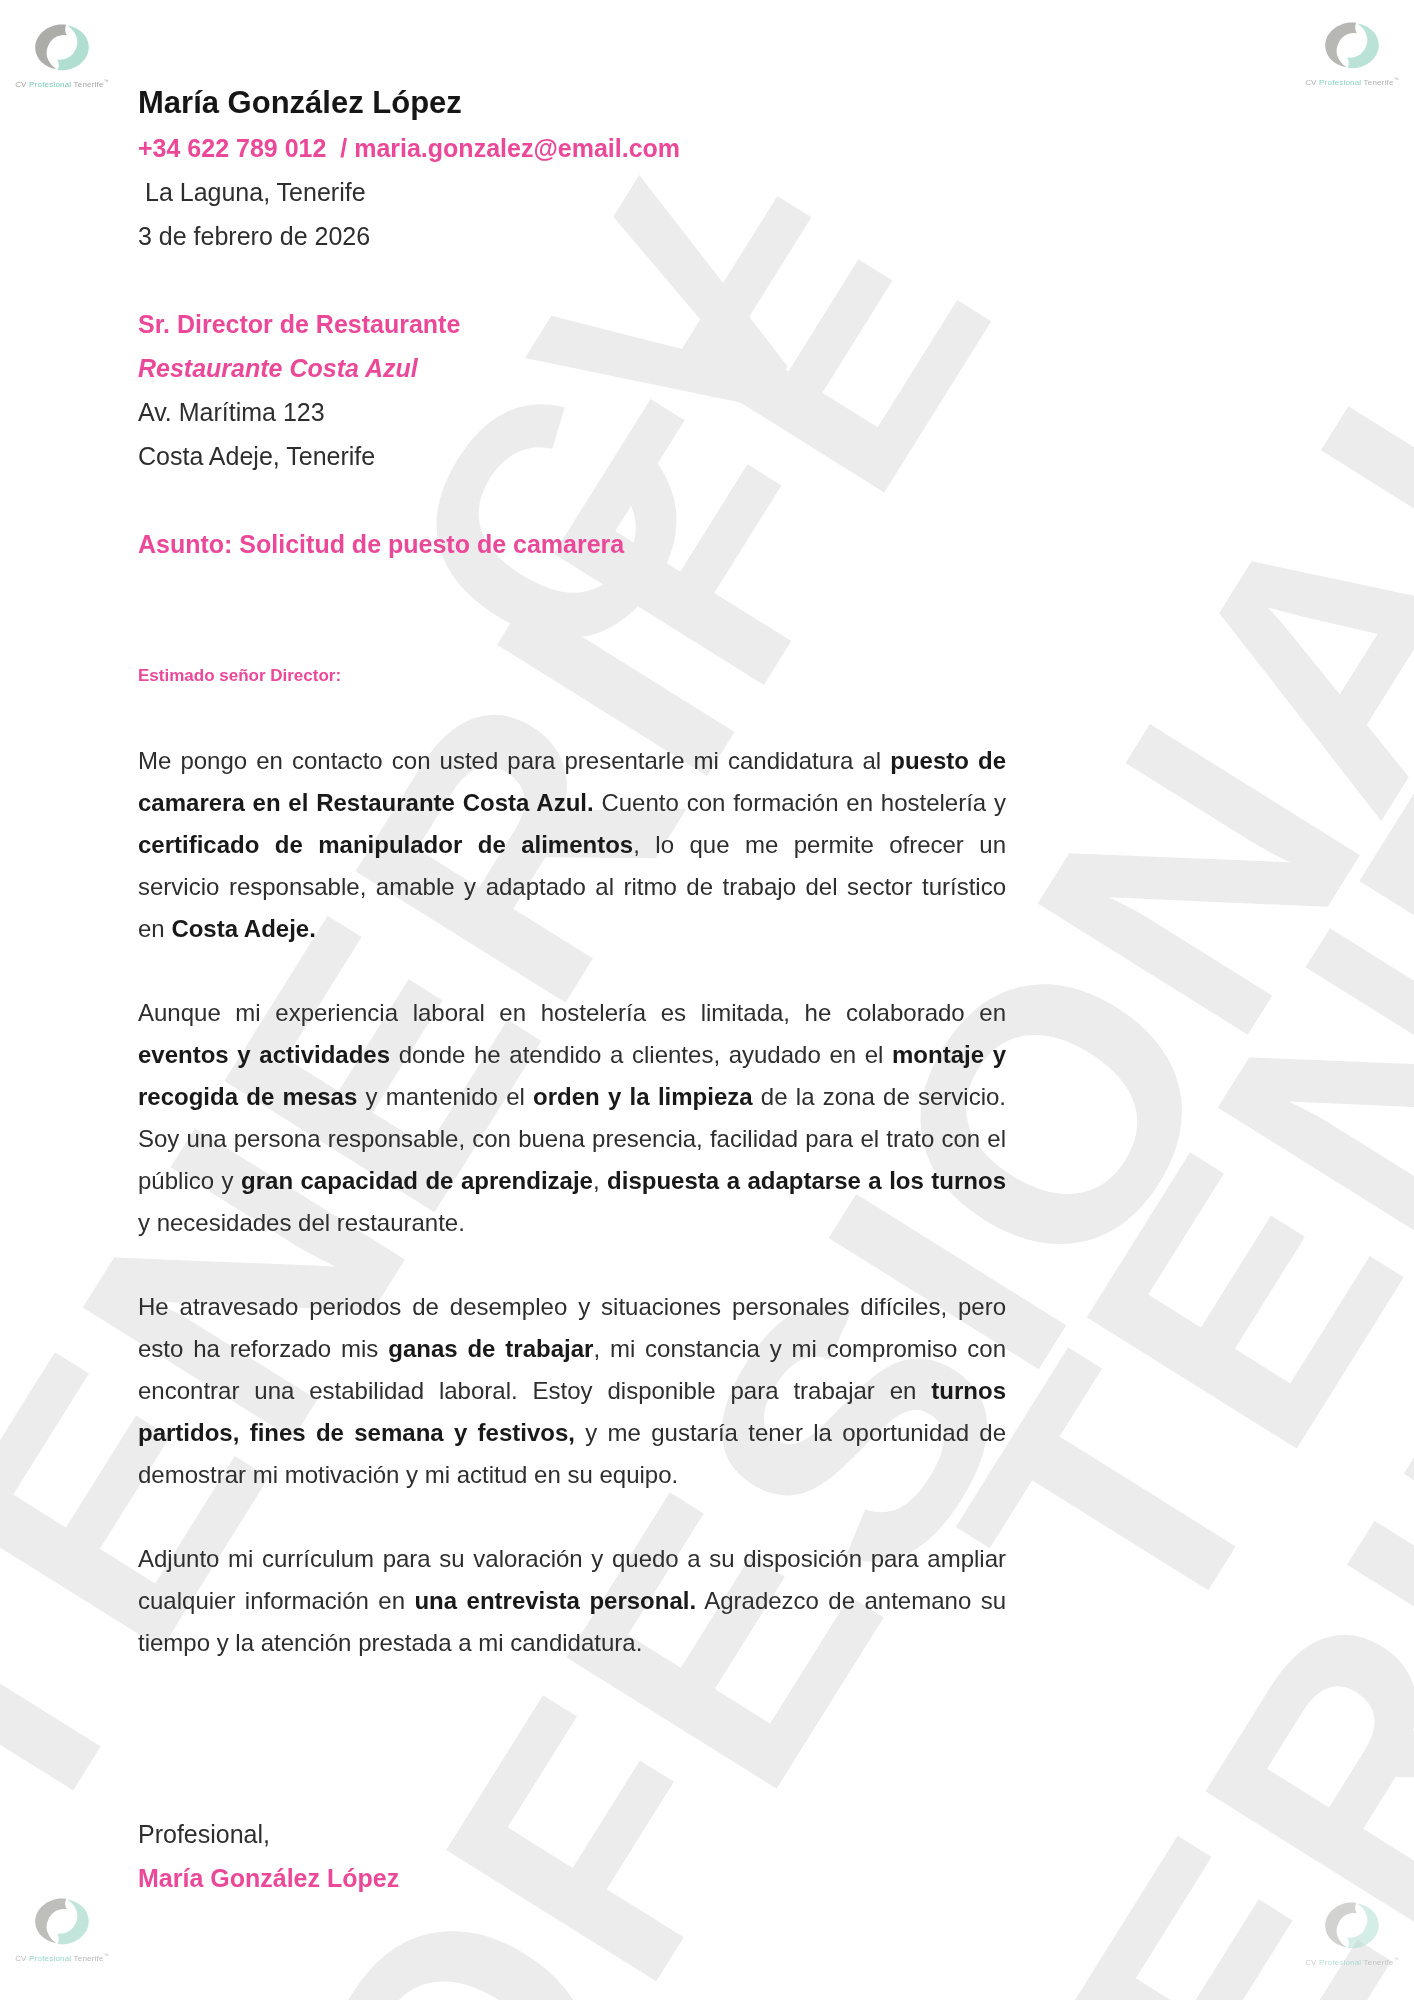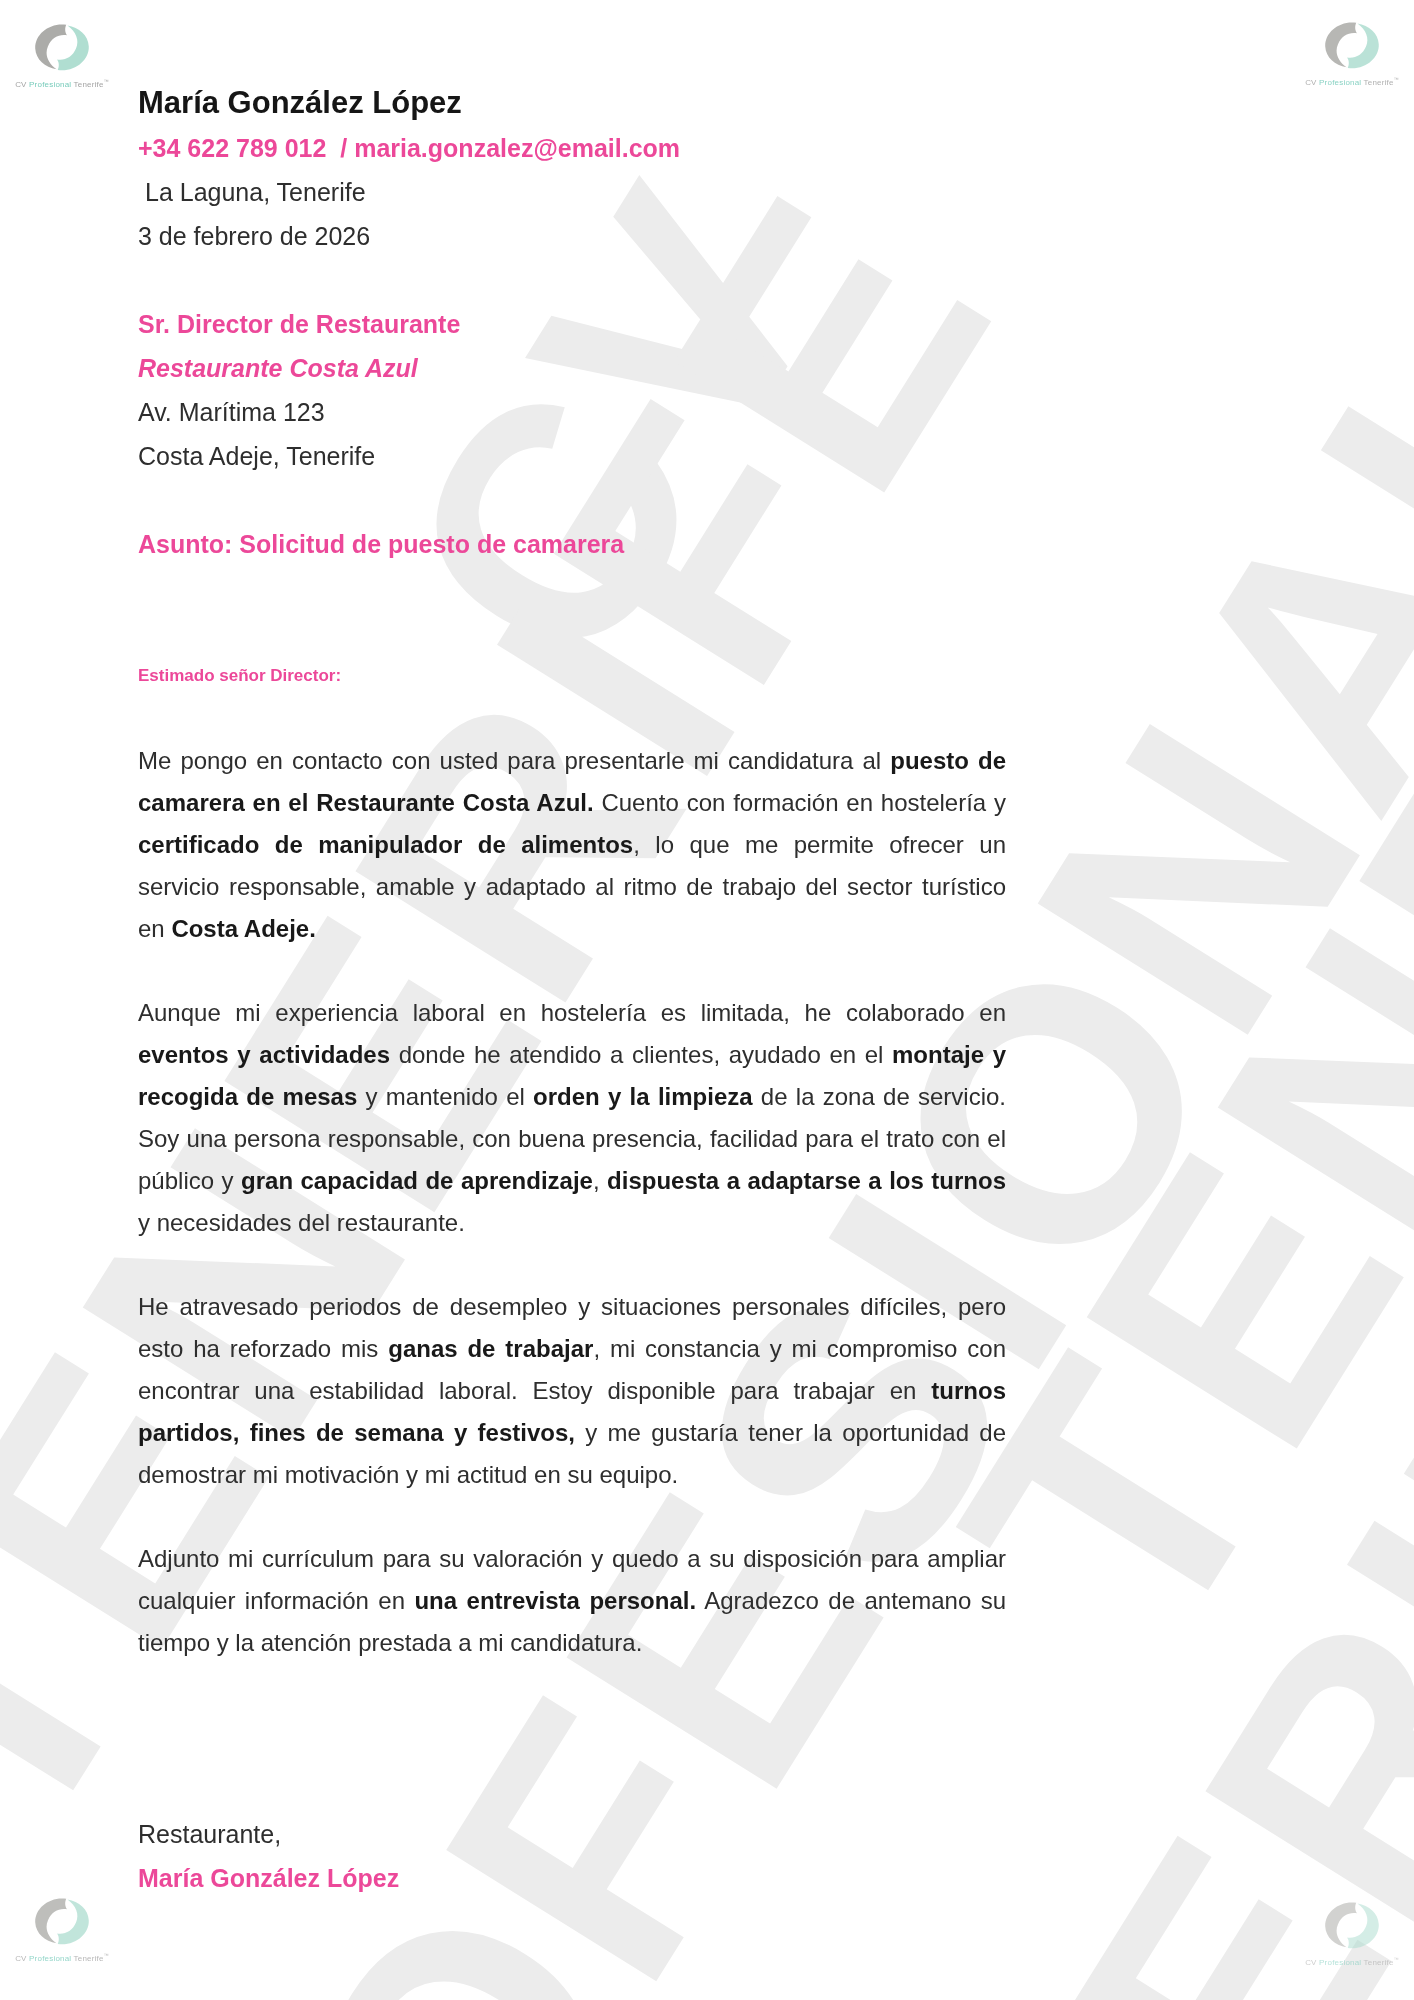--- a/index.html
+++ b/index.html
@@ -125,18 +125,18 @@
     <div class="subject bold">Asunto: Solicitud de puesto de camarera</div>
 
     <div class="greeting bold">Estimado señor Director:</div>
 
     <p class="para"><span>Me pongo en contacto con usted para presentarle mi candidatura al </span><strong>puesto de camarera en el Restaurante Costa Azul.</strong><span> Cuento con formación en hostelería y </span><strong>certificado de manipulador de alimentos</strong><span>, lo que me permite ofrecer un servicio responsable, amable y adaptado al ritmo de trabajo del sector turístico en </span><strong>Costa Adeje.</strong></p>
     <p class="para"><span>Aunque mi experiencia laboral en hostelería es limitada, he colaborado en </span><strong>eventos y actividades</strong><span> donde he atendido a clientes, ayudado en el </span><strong>montaje y recogida de mesas</strong><span> y mantenido el </span><strong>orden y la limpieza</strong><span> de la zona de servicio. Soy una persona responsable, con buena presencia, facilidad para el trato con el público y </span><strong>gran capacidad de aprendizaje</strong><span>, </span><strong>dispuesta a adaptarse a los turnos</strong><span> y necesidades del restaurante.</span></p>
     <p class="para"><span>He atravesado periodos de desempleo y situaciones personales difíciles, pero esto ha reforzado mis </span><strong>ganas de trabajar</strong><span>, mi constancia y mi compromiso con encontrar una estabilidad laboral. Estoy disponible para trabajar en </span><strong>turnos partidos, fines de semana y festivos,</strong><span> y me gustaría tener la oportunidad de demostrar mi motivación y mi actitud en su equipo.</span></p>
     <p class="para"><span>Adjunto mi currículum para su valoración y quedo a su disposición para ampliar cualquier información en </span><strong>una entrevista personal.</strong><span> Agradezco de antemano su tiempo y la atención prestada a mi candidatura.</span></p>
 
     <div class="closing-block">
-      <div class="closing-line">Restaurante,</div>
+      <div class="closing-line">Profesional,</div>
       <div class="closing-line bold">María González López</div>
     </div>
 
   </div>
 </div>
 
 </body></html>

